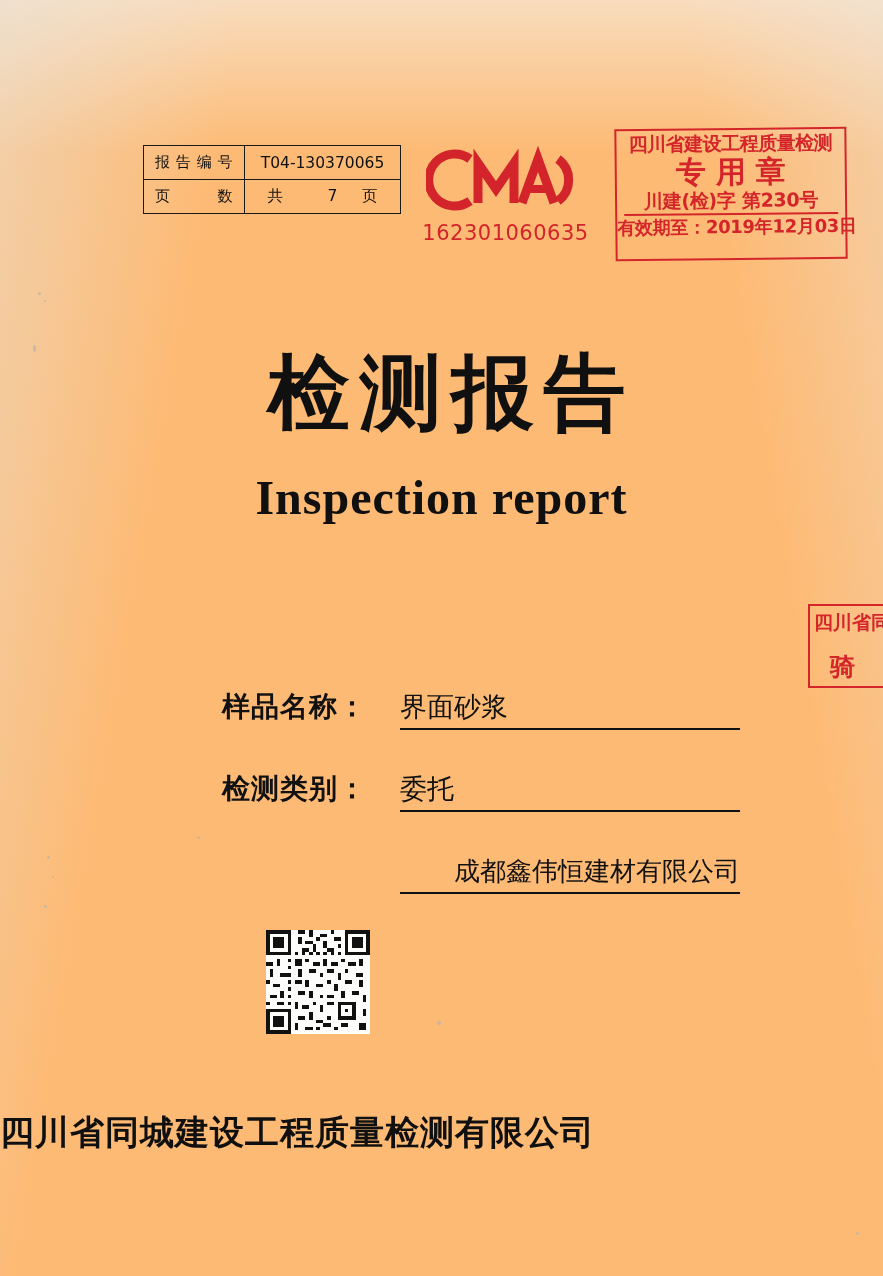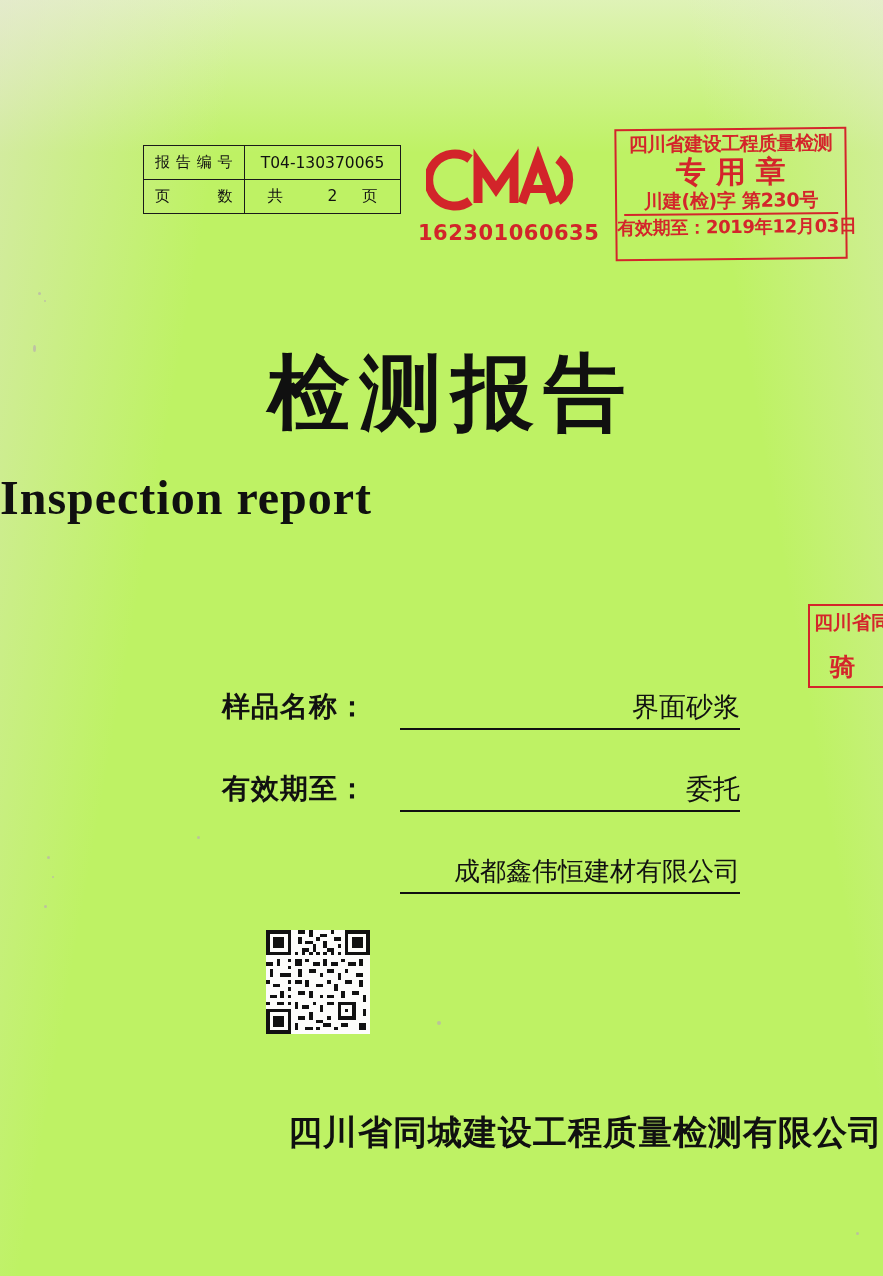--- a/index.html
+++ b/index.html
@@ -4,21 +4,21 @@
 <style>
   html, body {
     margin: 0;
     padding: 0;
     background: #8a8a8a;
   }
   #page {
     position: relative;
     width: 883px;
     height: 1276px;
-    background: #bef264;
+    background: #fdba74;
     overflow: hidden;
     font-family: "Liberation Sans", sans-serif;
     color: #111;
   }
   
   #paper-tint {
     position: absolute;
     inset: 0;
     background:
       linear-gradient(100deg, rgba(232,228,220,0.55) 0%, rgba(255,255,255,0) 22%),
@@ -85,21 +85,21 @@
   #cma-mark {
     position: relative;
     width: 160px;
     height: 72px;
     margin: 0 auto;
   }
   #cma-mark svg { display: block; }
   #cma-number {
     font-family: "DejaVu Sans", sans-serif;
     font-size: 21px;
-    font-weight: bold;
+    font-weight: normal;
     color: #d2242a;
     letter-spacing: 0.5px;
     margin-top: 6px;
   }
 
   
   #official-stamp {
     position: absolute;
     left: 615px;
     top: 128px;
@@ -163,21 +163,21 @@
     letter-spacing: 10px;
     padding-left: 10px;
     color: #101010;
     line-height: 1;
   }
   #title-en {
     position: absolute;
     left: 0;
     top: 470px;
     width: 883px;
-    text-align: left;
+    text-align: center;
     font-family: "Liberation Serif", serif;
     font-size: 48px;
     font-weight: 600;
     letter-spacing: 1px;
     color: #101010;
   }
 
   
   .field-row {
     position: absolute;
@@ -196,21 +196,21 @@
     letter-spacing: 1px;
     white-space: nowrap;
   }
   .field-value-wrap {
     position: absolute;
     left: 178px;
     top: 0;
     width: 340px;
     border-bottom: 2px solid #111;
     height: 40px;
-    text-align: right;
+    text-align: left;
   }
   .field-value {
     font-family: "DejaVu Sans", sans-serif;
     font-size: 27px;
     color: #111;
     line-height: 38px;
     white-space: nowrap;
   }
   #row-sample { top: 688px; }
   #row-category { top: 770px; }
@@ -227,21 +227,21 @@
     height: 104px;
   }
   #qr-code svg { display: block; }
 
   
   #footer-cn {
     position: absolute;
     left: 0;
     top: 1110px;
     width: 883px;
-    text-align: right;
+    text-align: left;
     font-family: "DejaVu Sans", sans-serif;
     font-size: 34px;
     font-weight: bold;
     letter-spacing: 1px;
     color: #101010;
   }
   #footer-en {
     position: absolute;
     left: 0;
     top: 1163px;
@@ -271,21 +271,21 @@
   <div class="speck" style="left:856px; top:1232px; width:3px; height:3px;"></div>
 
   <table id="report-table">
     <tbody>
         <tr>
       <td class="label"><span class="label-spread">报告编号</span></td>
       <td class="value">T04-130370065</td>
     </tr>
     <tr>
       <td class="label"><span class="label-spread">页  数</span></td>
-      <td class="value"><span class="value-spread">共  2  页</span></td>
+      <td class="value"><span class="value-spread">共  7  页</span></td>
     </tr>
   </tbody>
     </table>
 
   <div id="cma-block">
     <div id="cma-mark">
       <svg viewBox="0 0 160 72" width="160" height="72" aria-hidden="true">
         <g fill="none" stroke="#d2242a" stroke-width="9" stroke-linecap="butt">
 
           <path d="M44 16 A26 26 0 1 0 44 58"></path>
@@ -319,21 +319,21 @@
   <div id="title-en">Inspection  report</div>
 
   <div class="field-row" id="row-sample">
     <div class="field-label">样品名称：</div>
     <div class="field-value-wrap">
       <span class="field-value">界面砂浆</span>
     </div>
   </div>
 
   <div class="field-row" id="row-category">
-    <div class="field-label">有效期至：</div>
+    <div class="field-label">检测类别：</div>
     <div class="field-value-wrap">
       <span class="field-value">委托</span>
     </div>
   </div>
 
   <div class="field-row" id="row-client">
     <div class="field-value-wrap">
       <span class="field-value">成都鑫伟恒建材有限公司</span>
     </div>
   </div>

